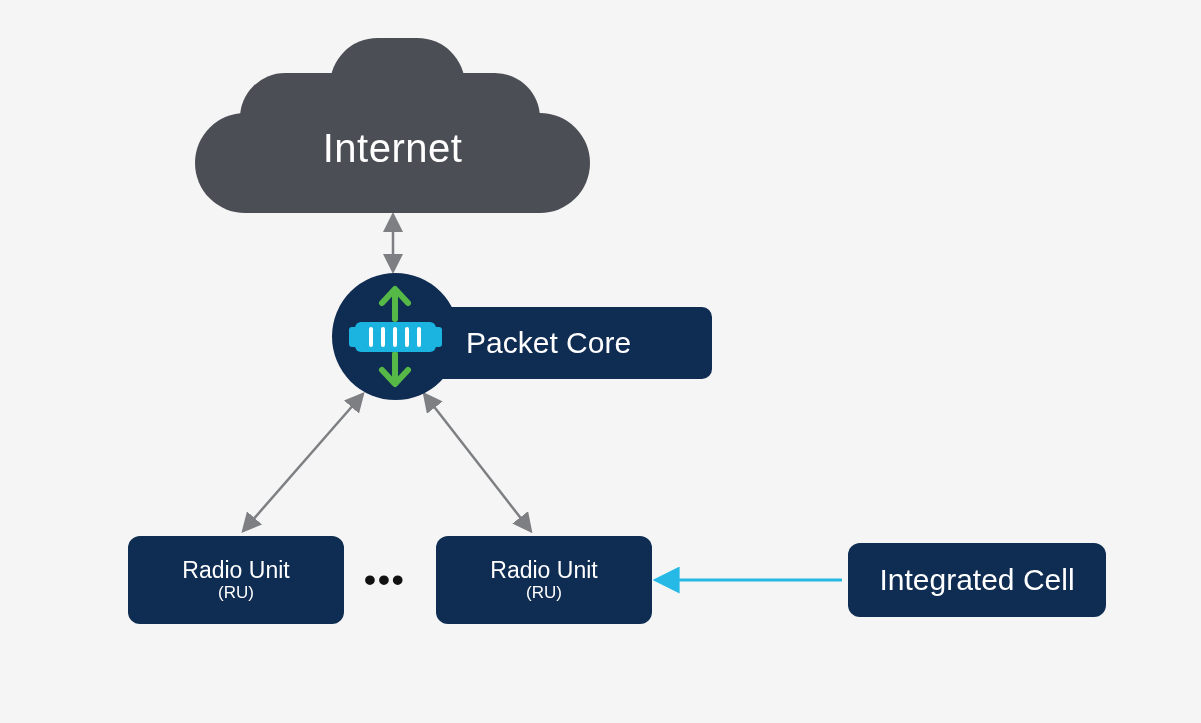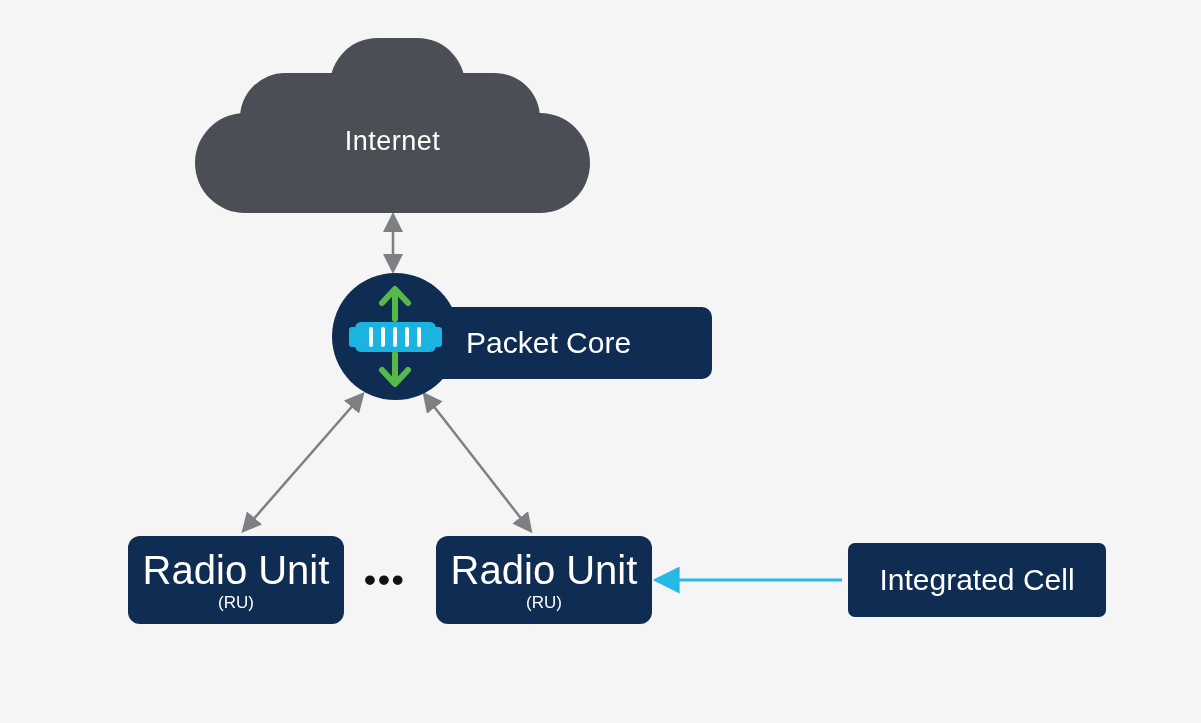--- a/index.html
+++ b/index.html
@@ -21,21 +21,21 @@
   .cloud .blob{
     position:absolute;
     background:#4b4f55;
     border-radius:999px;
   }
   .cloud-label{
     position:absolute;
     left:0; right:0; top:88px;
     text-align:center;
     color:#fff;
-    font-size:27px;
+    font-size:40px;
     letter-spacing:0.5px;
     pointer-events:none;
   }
   
   .pcore-box{
     position:absolute;
     left:398px; top:307px;
     width:306px; height:72px;
     background:#0f2c52;
     border-radius:10px;
@@ -59,21 +59,21 @@
     position:absolute;
     background:#0f2c52;
     border-radius:12px;
     color:#fff;
     text-align:center;
     line-height:1.15;
     display:flex;
     flex-direction:column;
     justify-content:center;
   }
-  .node-box .l1{font-size:40px;}
+  .node-box .l1{font-size:23px;}
   .node-box .l2{font-size:17px;margin-top:0;text-align:center;}
   .node-box.single .l1{font-size:30px;}
   .ellipsis{
     position:absolute;
     font-size:34px;
     font-weight:700;
     color:#111;
     letter-spacing:2px;
   }
   
@@ -145,17 +145,17 @@
     <span class="l2">(RU)</span>
   </div>
 
   <div class="ellipsis" style="left:364px;top:560px;">•••</div>
 
   <div class="node-box" style="left:436px;top:536px;width:216px;height:88px;">
     <span class="l1">Radio Unit</span>
     <span class="l2">(RU)</span>
   </div>
 
-  <div class="node-box single" style="left:848px;top:543px;width:258px;height:74px;border-radius:7px;">
+  <div class="node-box single" style="left:848px;top:543px;width:258px;height:74px;">
     <span class="l1">Integrated Cell</span>
   </div>
 
 </div>
 
 </body></html>

